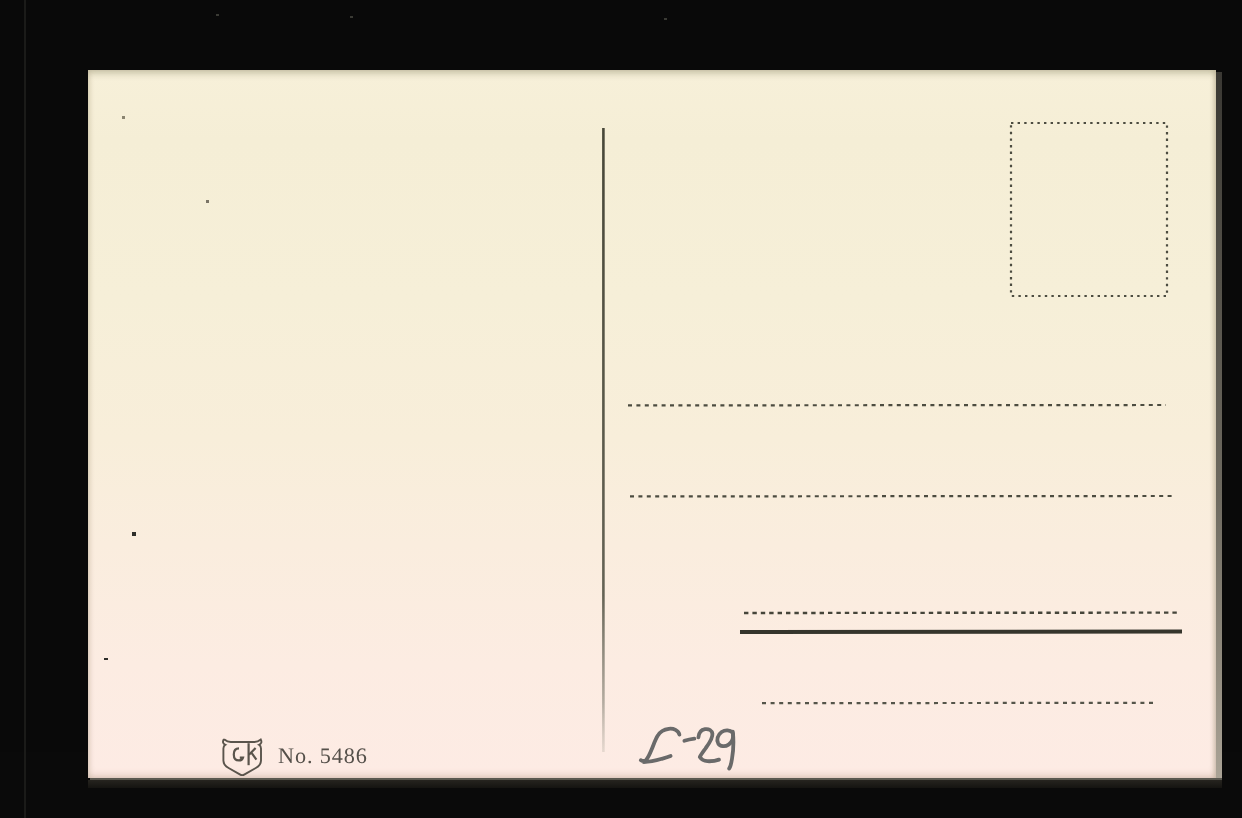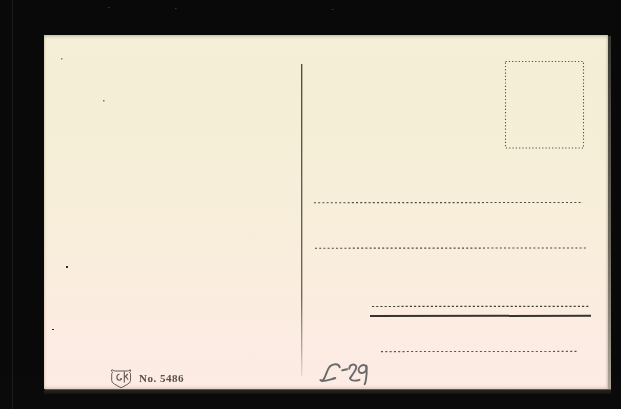--- a/index.html
+++ b/index.html
@@ -1,17 +1,17 @@
 <!DOCTYPE html>
 <html><head>
 <meta charset="utf-8">
 <style>
 html,body{margin:0;padding:0;}
 body{width:621px;height:409px;background:#0a0a0a;overflow:hidden;font-family:"Liberation Serif",serif;}
-#stage{position:relative;width:621px;height:376px;background:#090909;font-weight:bold;}
+#stage{position:relative;width:621px;height:376px;background:#090909;}
 #card{position:absolute;left:44px;top:35px;width:564px;height:354px;
   background:linear-gradient(180deg,#f7f0d9 0%,#f5eed6 10%,#f6efd8 32%,#f8eeda 52%,#faedde 67%,#fcece2 84%,#fdebe4 100%);
   box-shadow:inset 0 2px 3px rgba(90,90,50,0.25), inset 0 -2px 3px rgba(150,110,90,0.18), inset -1px 0 2px rgba(120,110,80,0.15);
 }
 #edge-r{position:absolute;left:608px;top:36px;width:3px;height:353px;background:linear-gradient(180deg,#3a3833 0%,#55524a 30%,#6e6a60 60%,#938d80 85%,#aaa396 100%);}
 #edge-b{position:absolute;left:45px;top:389px;width:566px;height:1px;background:rgba(170,165,150,0.5);} #edge-b2{position:absolute;left:44px;top:390px;width:567px;height:4px;background:linear-gradient(180deg,#26241f,#151411);}
 svg{position:absolute;left:0;top:0;filter:blur(0.3px);}
 </style>
 </head>
 <body>

